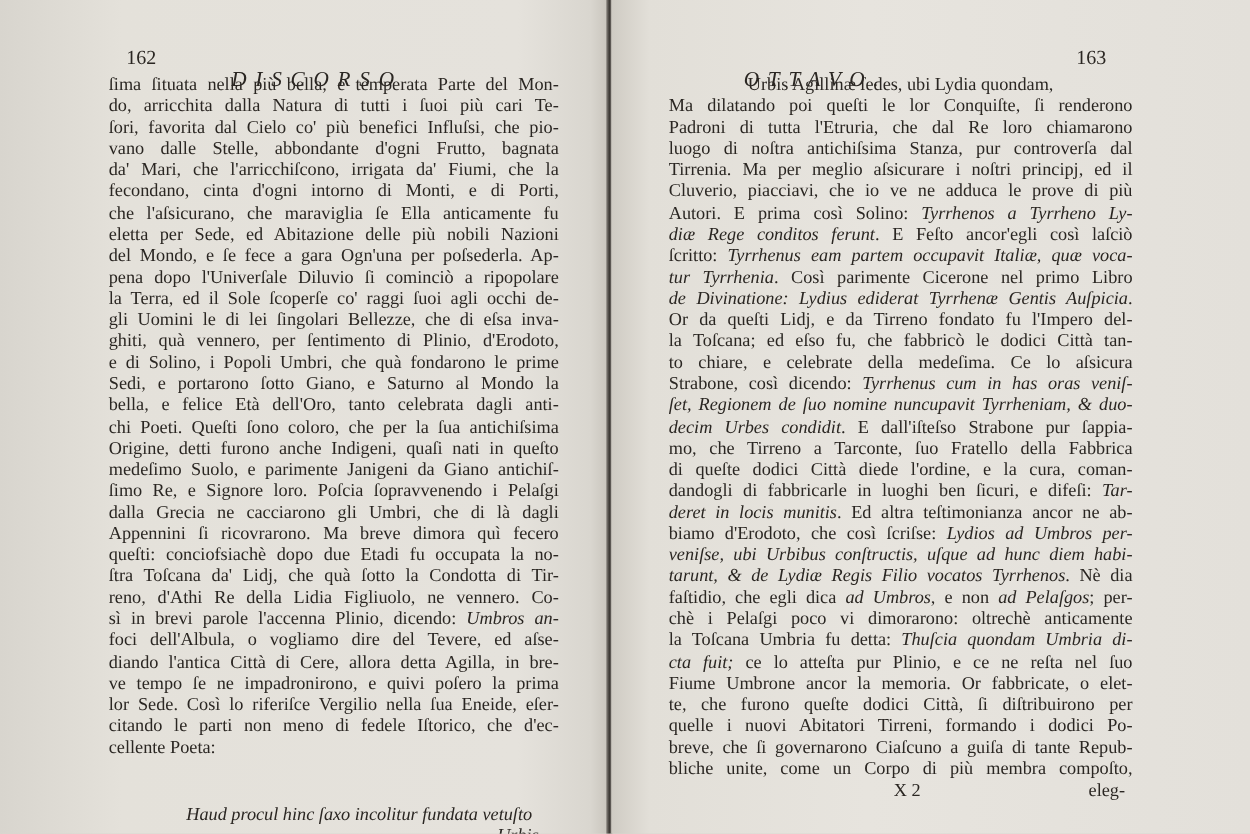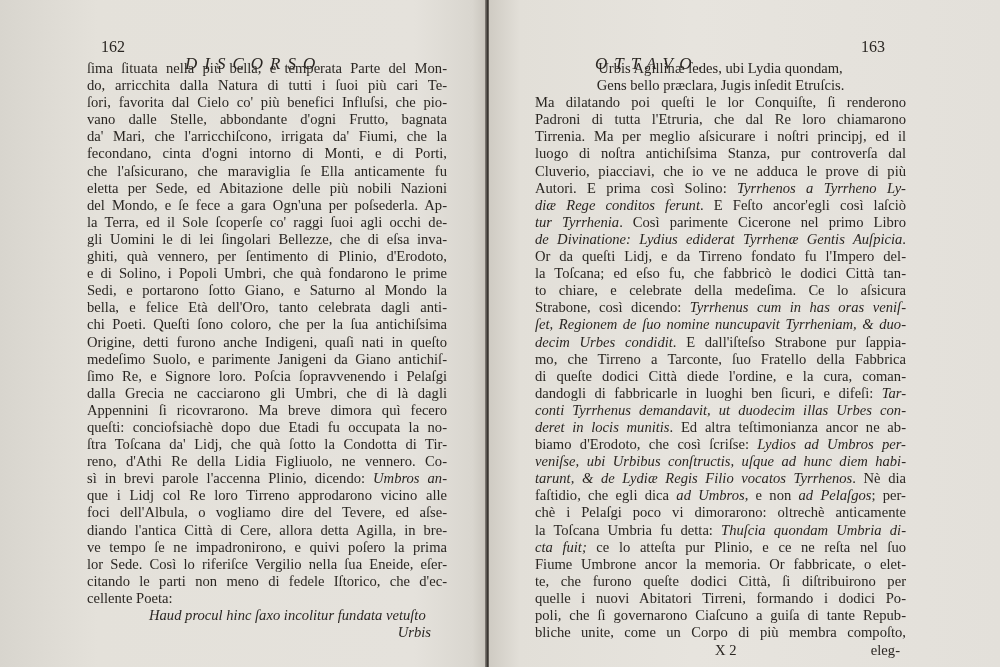--- a/index.html
+++ b/index.html
@@ -66,91 +66,90 @@
       <div id="left-lines">
           <div class="line ">ſima ſituata nella più bella, e temperata Parte del Mon-</div>
           <div class="line ">do, arricchita dalla Natura di tutti i ſuoi più cari Te-</div>
           <div class="line ">ſori, favorita dal Cielo co' più benefici Influſsi, che pio-</div>
           <div class="line ">vano dalle Stelle, abbondante d'ogni Frutto, bagnata</div>
           <div class="line ">da' Mari, che l'arricchiſcono, irrigata da' Fiumi, che la</div>
           <div class="line ">fecondano, cinta d'ogni intorno di Monti, e di Porti,</div>
           <div class="line ">che l'aſsicurano, che maraviglia ſe Ella anticamente fu</div>
           <div class="line ">eletta per Sede, ed Abitazione delle più nobili Nazioni</div>
           <div class="line ">del Mondo, e ſe fece a gara Ogn'una per poſsederla. Ap-</div>
+          <div class="line ">pena dopo l'Univerſale Diluvio ſi cominciò a ripopolare</div>
           <div class="line ">la Terra, ed il Sole ſcoperſe co' raggi ſuoi agli occhi de-</div>
           <div class="line ">gli Uomini le di lei ſingolari Bellezze, che di eſsa inva-</div>
           <div class="line ">ghiti, quà vennero, per ſentimento di Plinio, d'Erodoto,</div>
           <div class="line ">e di Solino, i Popoli Umbri, che quà fondarono le prime</div>
           <div class="line ">Sedi, e portarono ſotto Giano, e Saturno al Mondo la</div>
           <div class="line ">bella, e felice Età dell'Oro, tanto celebrata dagli anti-</div>
           <div class="line ">chi Poeti. Queſti ſono coloro, che per la ſua antichiſsima</div>
           <div class="line ">Origine, detti furono anche Indigeni, quaſi nati in queſto</div>
           <div class="line ">medeſimo Suolo, e parimente Janigeni da Giano antichiſ-</div>
           <div class="line ">ſimo Re, e Signore loro. Poſcia ſopravvenendo i Pelaſgi</div>
           <div class="line ">dalla Grecia ne cacciarono gli Umbri, che di là dagli</div>
           <div class="line ">Appennini ſi ricovrarono. Ma breve dimora quì fecero</div>
           <div class="line ">queſti: conciofsiachè dopo due Etadi fu occupata la no-</div>
           <div class="line ">ſtra Toſcana da' Lidj, che quà ſotto la Condotta di Tir-</div>
           <div class="line ">reno, d'Athi Re della Lidia Figliuolo, ne vennero. Co-</div>
           <div class="line "><span>sì in brevi parole l'accenna Plinio, dicendo: </span><em>Umbros an-</em></div>
-          <div class="line ">que i Lidj col Re loro Tirreno approdarono vicino alle</div>
           <div class="line ">foci dell'Albula, o vogliamo dire del Tevere, ed aſse-</div>
           <div class="line ">diando l'antica Città di Cere, allora detta Agilla, in bre-</div>
           <div class="line ">ve tempo ſe ne impadronirono, e quivi poſero la prima</div>
           <div class="line ">lor Sede. Così lo riferiſce Vergilio nella ſua Eneide, eſer-</div>
           <div class="line ">citando le parti non meno di fedele Iſtorico, che d'ec-</div>
           <div class="line last">cellente Poeta:</div>
-          <div class="line verse" style="padding-left: 62px;">Haud procul hinc ſaxo incolitur fundata vetuſto</div>
+          <div class="line verse" style="padding-left: 62px; margin-top: 37px;">Haud procul hinc ſaxo incolitur fundata vetuſto</div>
           <div class="line verse-right" style="padding-right: 16px;">Urbis</div>
         </div>
     </div>
   </div>
 
   <div class="gutter"></div>
 
   <div class="page right">
     <div class="text-block">
       <div class="running-head">
         <span class="head-title">OTTAVO.</span>
         <span class="folio">163</span>
       </div>
       <div class="line center">Urbis Agillinæ ſedes, ubi Lydia quondam,</div>
-      <div class="line center">Gens bello præclara, Jugis inſedit Etruſcis.</div>
       <div id="right-lines">
           <div class="line"><span>Ma dilatando poi queſti le lor Conquiſte, ſi renderono</span></div>
           <div class="line"><span>Padroni di tutta l'Etruria, che dal Re loro chiamarono</span></div>
+          <div class="line"><span>luogo di noſtra antichiſsima Stanza, pur controverſa dal</span></div>
           <div class="line"><span>Tirrenia. Ma per meglio aſsicurare i noſtri principj, ed il</span></div>
-          <div class="line"><span>luogo di noſtra antichiſsima Stanza, pur controverſa dal</span></div>
           <div class="line"><span>Cluverio, piacciavi, che io ve ne adduca le prove di più</span></div>
           <div class="line"><span>Autori. E prima così Solino: </span><em>Tyrrhenos a Tyrrheno Ly-</em></div>
           <div class="line"><em>diæ Rege conditos ferunt</em><span>. E Feſto ancor'egli così laſciò</span></div>
+          <div class="line"><span>ſcritto: </span><em>Tyrrhenus eam partem occupavit Italiæ, quæ voca-</em></div>
           <div class="line"><em>tur Tyrrhenia</em><span>. Così parimente Cicerone nel primo Libro</span></div>
           <div class="line"><em>de Divinatione: Lydius ediderat Tyrrhenæ Gentis Auſpicia</em><span>.</span></div>
           <div class="line"><span>Or da queſti Lidj, e da Tirreno fondato fu l'Impero del-</span></div>
           <div class="line"><span>la Toſcana; ed eſso fu, che fabbricò le dodici Città tan-</span></div>
           <div class="line"><span>to chiare, e celebrate della medeſima. Ce lo aſsicura</span></div>
           <div class="line"><span>Strabone, così dicendo: </span><em>Tyrrhenus cum in has oras veniſ-</em></div>
           <div class="line"><em>ſet, Regionem de ſuo nomine nuncupavit Tyrrheniam, &amp; duo-</em></div>
           <div class="line"><em>decim Urbes condidit</em><span>. E dall'iſteſso Strabone pur ſappia-</span></div>
           <div class="line"><span>mo, che Tirreno a Tarconte, ſuo Fratello della Fabbrica</span></div>
           <div class="line"><span>di queſte dodici Città diede l'ordine, e la cura, coman-</span></div>
           <div class="line"><span>dandogli di fabbricarle in luoghi ben ſicuri, e difeſi: </span><em>Tar-</em></div>
-          <div class="line"><em>conti Tyrrhenus demandavit, ut duodecim illas Urbes con-</em></div>
           <div class="line"><em>deret in locis munitis</em><span>. Ed altra teſtimonianza ancor ne ab-</span></div>
           <div class="line"><span>biamo d'Erodoto, che così ſcriſse: </span><em>Lydios ad Umbros per-</em></div>
           <div class="line"><em>veniſse, ubi Urbibus conſtructis, uſque ad hunc diem habi-</em></div>
           <div class="line"><em>tarunt, &amp; de Lydiæ Regis Filio vocatos Tyrrhenos</em><span>. Nè dia</span></div>
           <div class="line"><span>faſtidio, che egli dica </span><em>ad Umbros</em><span>, e non </span><em>ad Pelaſgos</em><span>; per-</span></div>
           <div class="line"><span>chè i Pelaſgi poco vi dimorarono: oltrechè anticamente</span></div>
           <div class="line"><span>la Toſcana Umbria fu detta: </span><em>Thuſcia quondam Umbria di-</em></div>
           <div class="line"><em>cta fuit;</em><span> ce lo atteſta pur Plinio, e ce ne reſta nel ſuo</span></div>
           <div class="line"><span>Fiume Umbrone ancor la memoria. Or fabbricate, o elet-</span></div>
           <div class="line"><span>te, che furono queſte dodici Città, ſi diſtribuirono per</span></div>
           <div class="line"><span>quelle i nuovi Abitatori Tirreni, formando i dodici Po-</span></div>
-          <div class="line"><span>poli, che ſi governarono Ciaſcuno a guiſa di tante Repub-</span></div>
+          <div class="line"><span>breve, che ſi governarono Ciaſcuno a guiſa di tante Repub-</span></div>
           <div class="line"><span>bliche unite, come un Corpo di più membra compoſto,</span></div>
         </div>
       <div class="catch">
         <span class="signature">X 2</span>
         <span class="catchword">eleg-</span>
       </div>
     </div>
   </div>
 
 </div>

